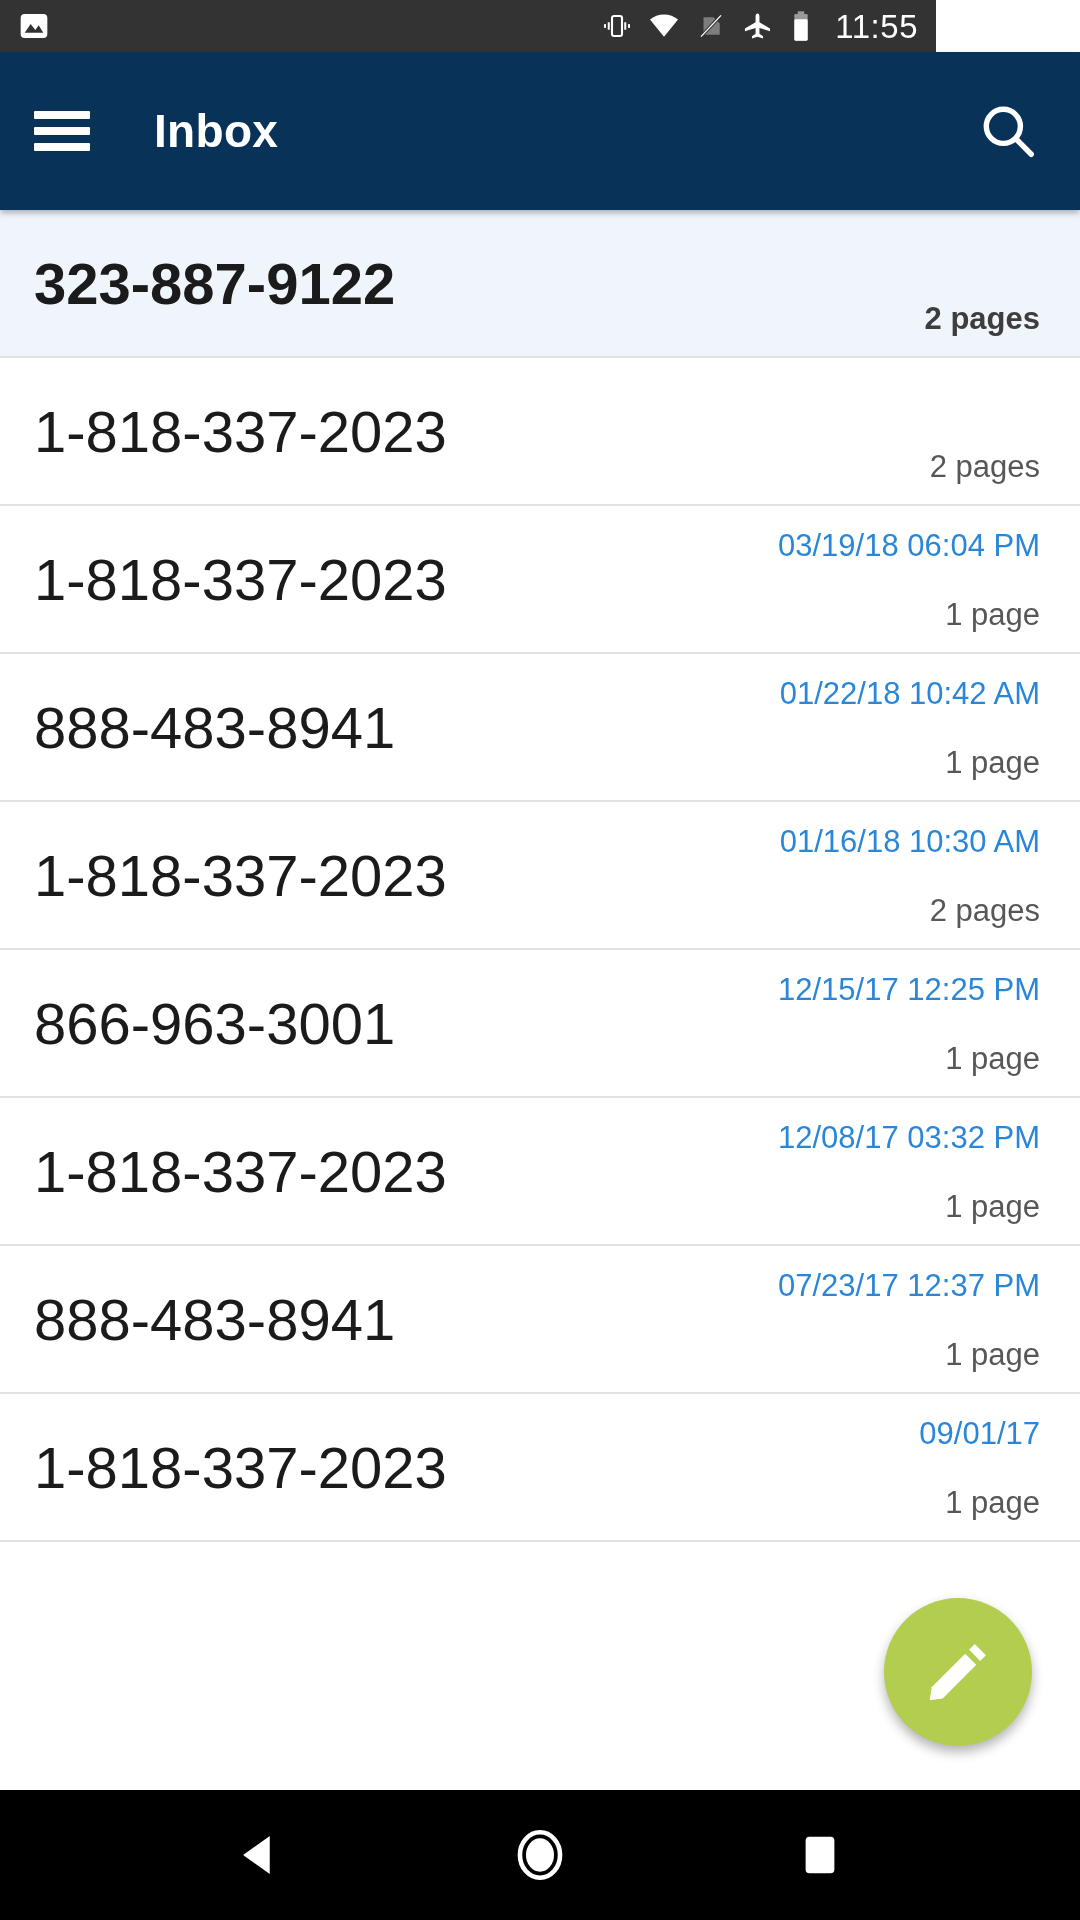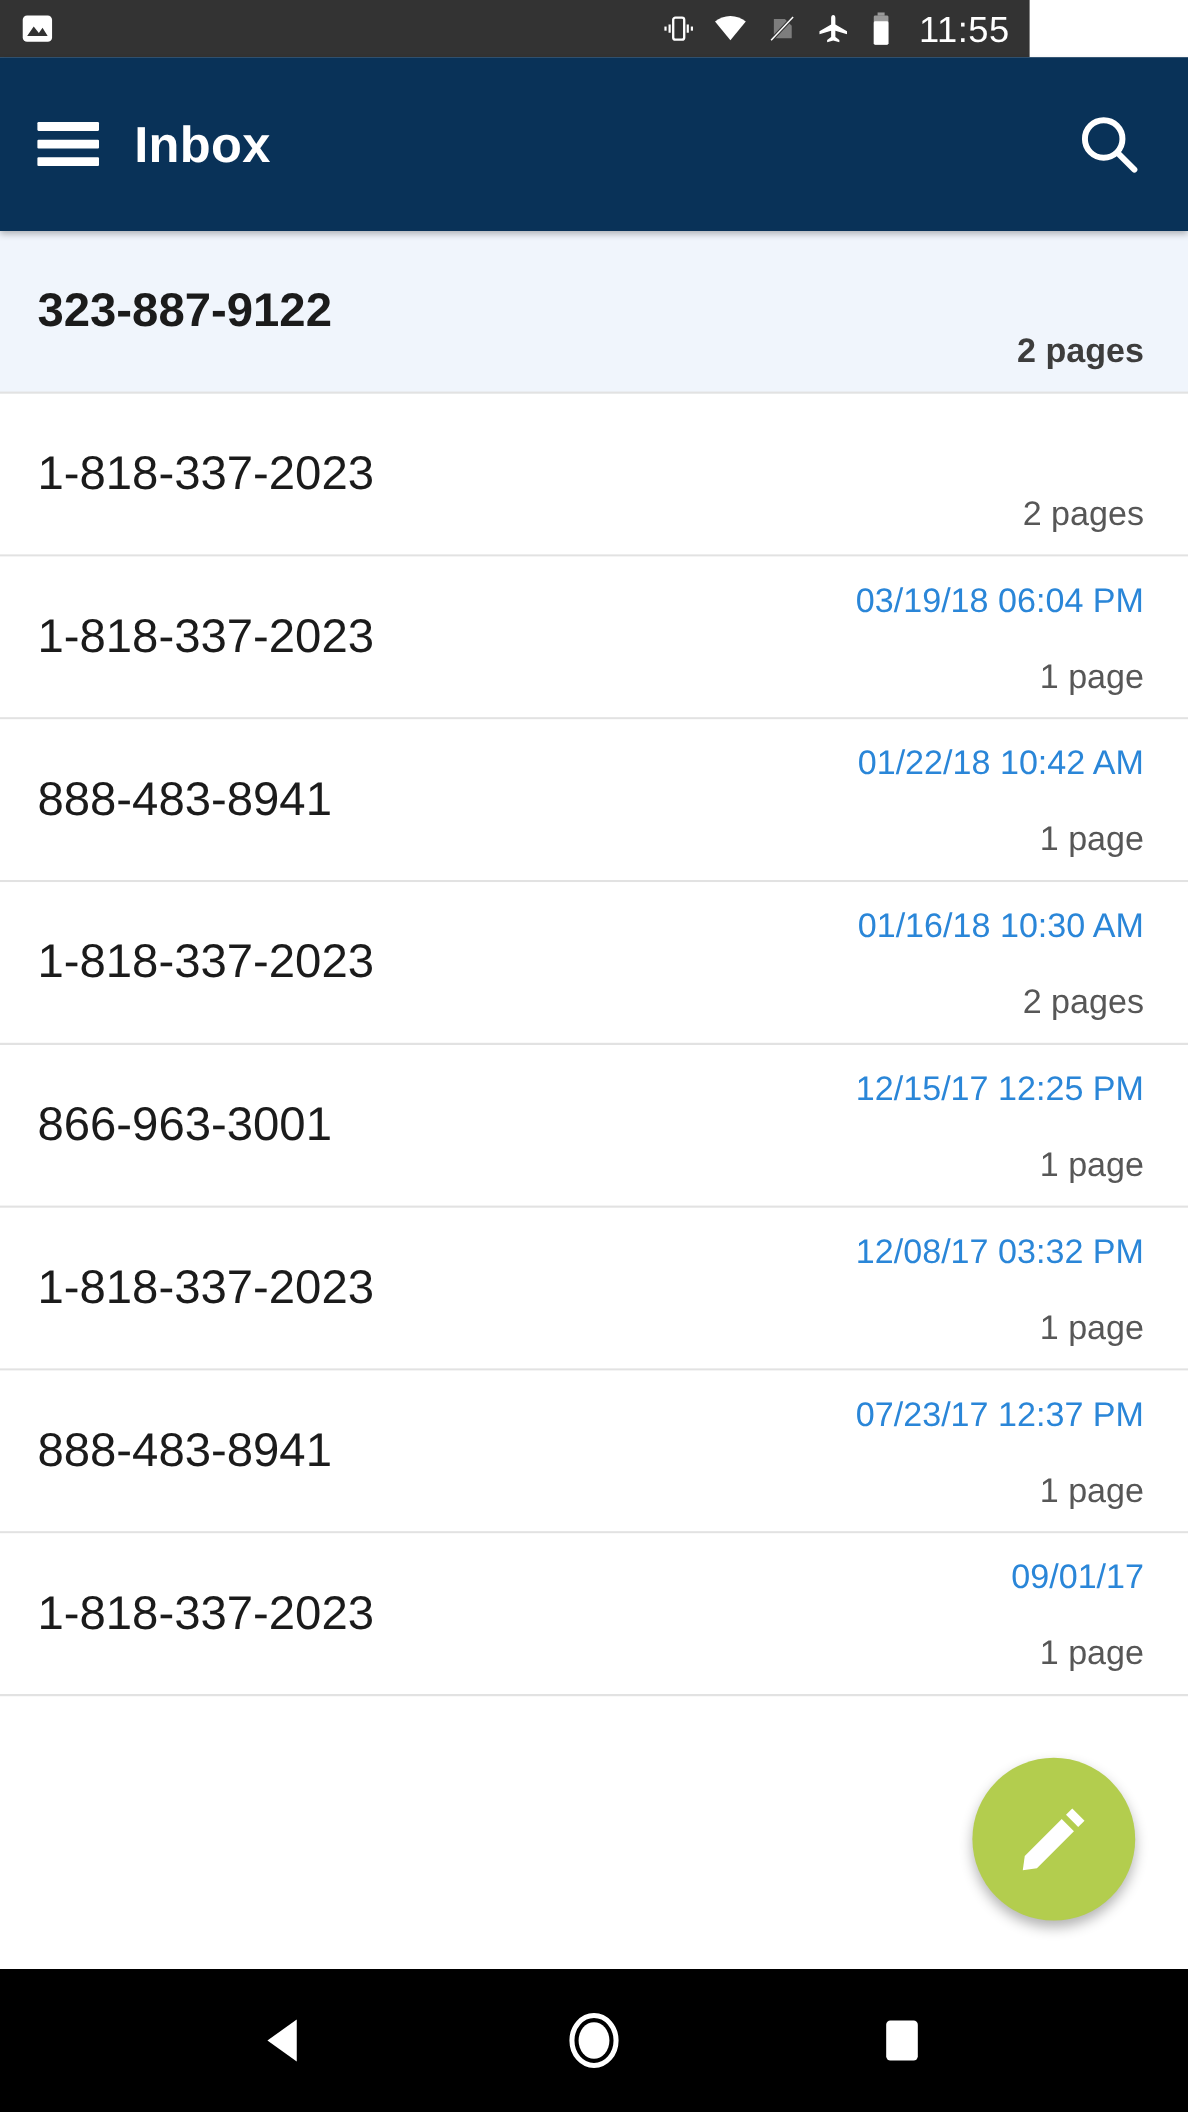--- a/index.html
+++ b/index.html
@@ -33,21 +33,21 @@
     z-index:5;
   }
   .hamburger {
     width:56px; height:40px; margin-left:34px;
     display:flex; flex-direction:column; justify-content:space-between;
     cursor:pointer;
   }
   .hamburger span { display:block; height:8px; background:#ffffff; border-radius:1px; }
   .appbar-title {
     color:#ffffff; font-size:46px; font-weight:700;
-    margin-left:32px; letter-spacing:0.3px;
+    margin-left:64px; letter-spacing:0.3px;
   }
   .search-btn {
     margin-left:auto; margin-right:34px;
     width:76px; height:76px; display:flex; align-items:center; justify-content:center;
     cursor:pointer;
   }
 
   
   .list {
     position:absolute; top:210px; left:0; width:1080px; height:1580px;
@@ -55,21 +55,21 @@
   }
   .row {
     position:relative; width:1080px; height:148px;
     background:#ffffff;
     border-bottom:2px solid #e2e2e2;
     cursor:pointer;
   }
   .row.unread { background:#f0f5fc; }
   .row-number {
     position:absolute; left:34px; top:50%; transform:translateY(-50%);
-    font-size:43px; color:#1b1b1b; font-weight:400; white-space:nowrap;
+    font-size:58px; color:#1b1b1b; font-weight:400; white-space:nowrap;
   }
   .row.unread .row-number { font-weight:700; color:#1b1b1b; }
   .row-date {
     position:absolute; right:40px; top:22px;
     font-size:31px; color:#2a86d8; font-weight:400; white-space:nowrap;
   }
   .row.unread .row-date { color:#1674cd; font-weight:700; }
   .row-pages {
     position:absolute; right:40px; top:91px;
     font-size:31px; color:#575757; font-weight:400; white-space:nowrap;

